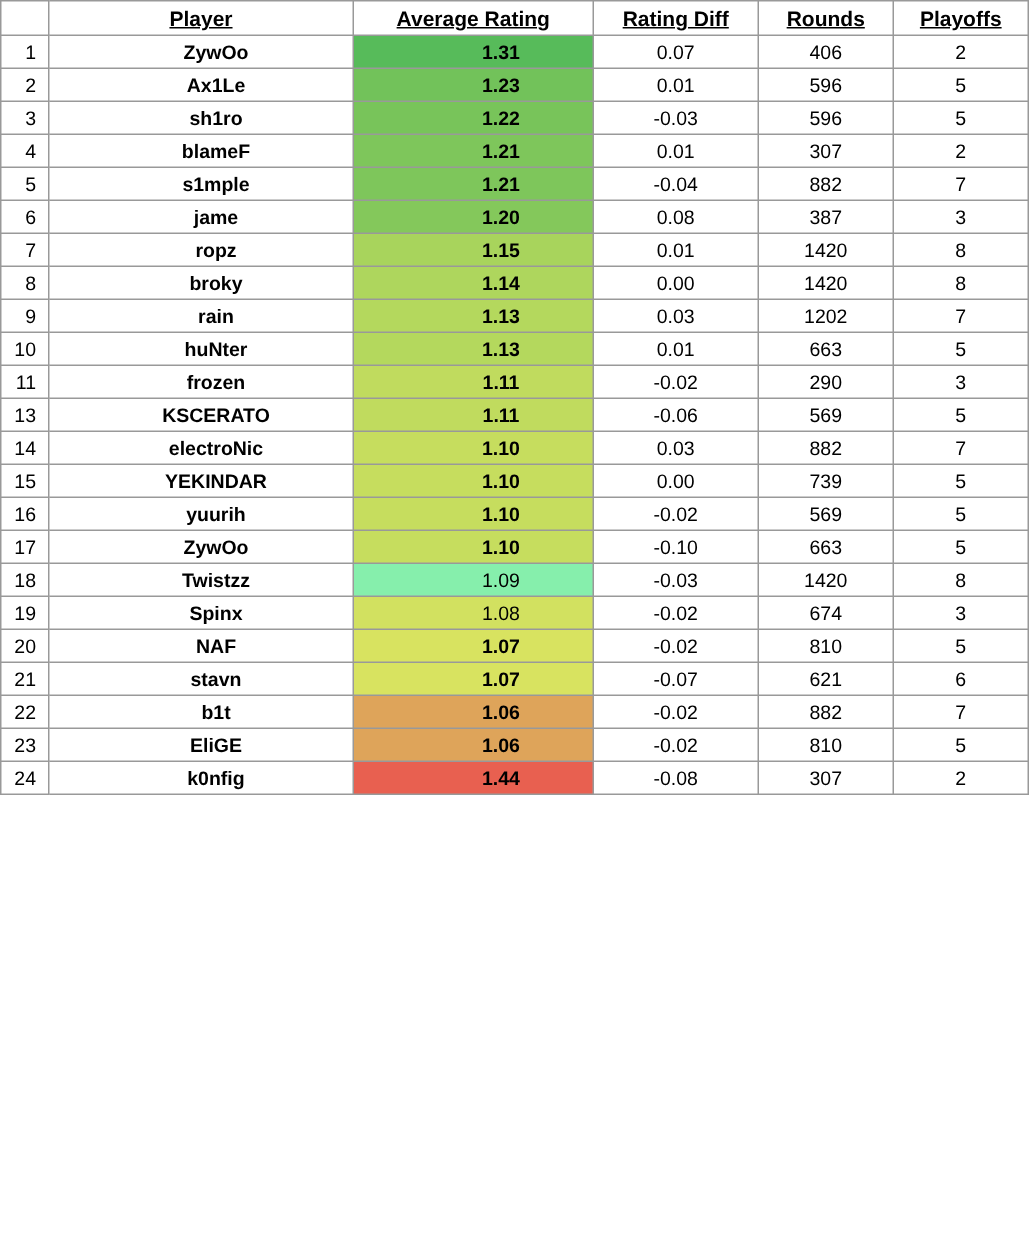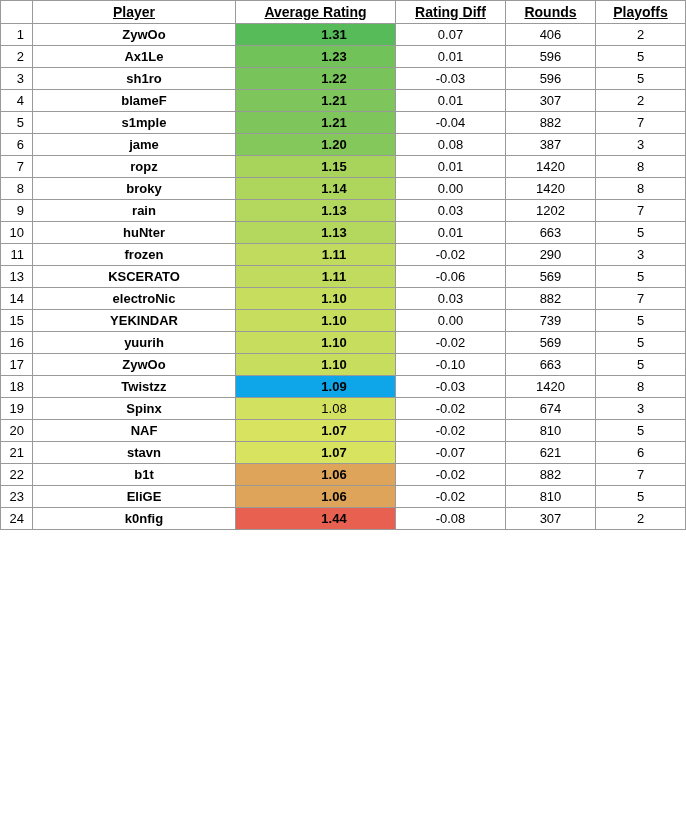--- a/index.html
+++ b/index.html
@@ -188,21 +188,21 @@
         <td class="row-num">17</td>
         <td class="player-name">ZywOo</td>
         <td style="background-color: rgb(198, 221, 94); font-weight: bold;">1.10</td>
         <td>-0.10</td>
         <td>663</td>
         <td>5</td>
       </tr>
       <tr>
         <td class="row-num">18</td>
         <td class="player-name">Twistzz</td>
-        <td style="background-color: #0ea5e9; font-weight: bold;">1.09</td>
+        <td style="background-color: #86efac; font-weight: normal;">1.09</td>
         <td>-0.03</td>
         <td>1420</td>
         <td>8</td>
       </tr>
       <tr>
         <td class="row-num">19</td>
         <td class="player-name">Spinx</td>
         <td style="background-color: rgb(210, 225, 96); font-weight: normal;">1.08</td>
         <td>-0.02</td>
         <td>674</td>

